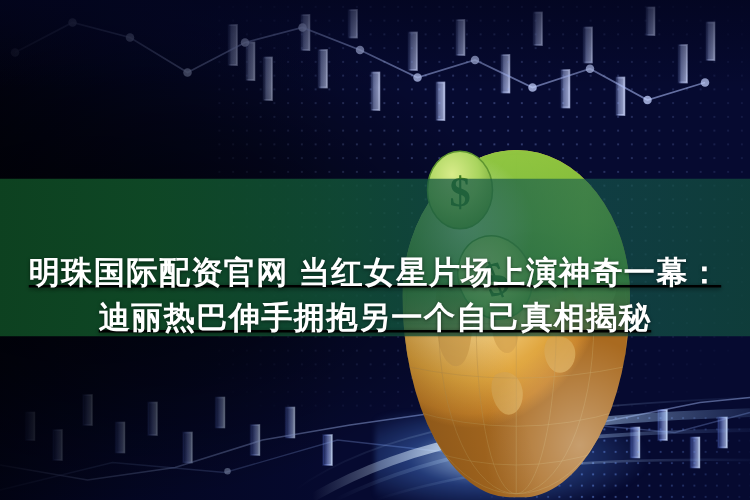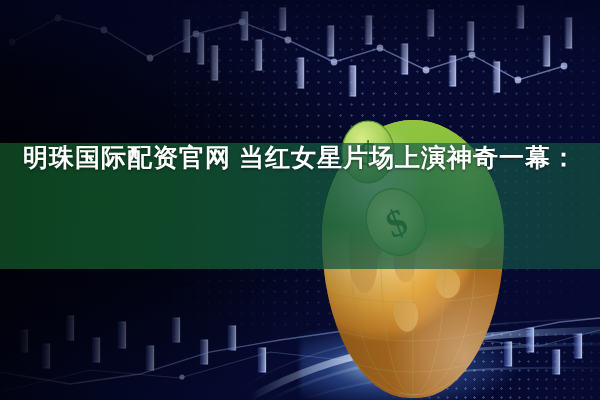--- a/index.html
+++ b/index.html
@@ -48,22 +48,23 @@
   .title-band{
     position:absolute;left:0;top:143px;width:600px;height:126px;
     background:linear-gradient(90deg,
         rgba(14,70,34,.93) 0%,
         rgba(16,78,40,.90) 20%,
         rgba(18,84,56,.82) 45%,
         rgba(20,88,70,.72) 62%,
         rgba(22,92,78,.62) 78%,
         rgba(18,80,62,.72) 100%);
     display:flex;flex-direction:column;
-    align-items:center;justify-content:flex-start;
+    align-items:center;justify-content:flex-end;
     gap:6px;
+    text-decoration:underline;
   }
   .title-line{
     color:#ffffff;
     font-size:25px;
     font-weight:bold;
     letter-spacing:1px;
     line-height:1.18;
     white-space:nowrap;
     text-shadow:0 1px 3px rgba(0,0,0,.55);
   }
@@ -302,15 +303,16 @@
     </g>
 
     <g transform="rotate(-22 78 114)">
       <ellipse cx="78" cy="114" rx="29" ry="34" fill="url(#coinG)" stroke="#5f9630" stroke-width="1.2"></ellipse>
       <text x="78" y="128" text-anchor="middle" font-family="'Liberation Serif', serif" font-size="38" font-weight="bold" fill="#3f7a1f">$</text>
     </g>
   </svg>
 
   <div class="title-band">
     <div class="title-line">明珠国际配资官网 当红女星片场上演神奇一幕：</div>
+    <div class="title-line">迪丽热巴伸手拥抱另一个自己真相揭秘</div>
   </div>
 
 </div>
 
 </body></html>

